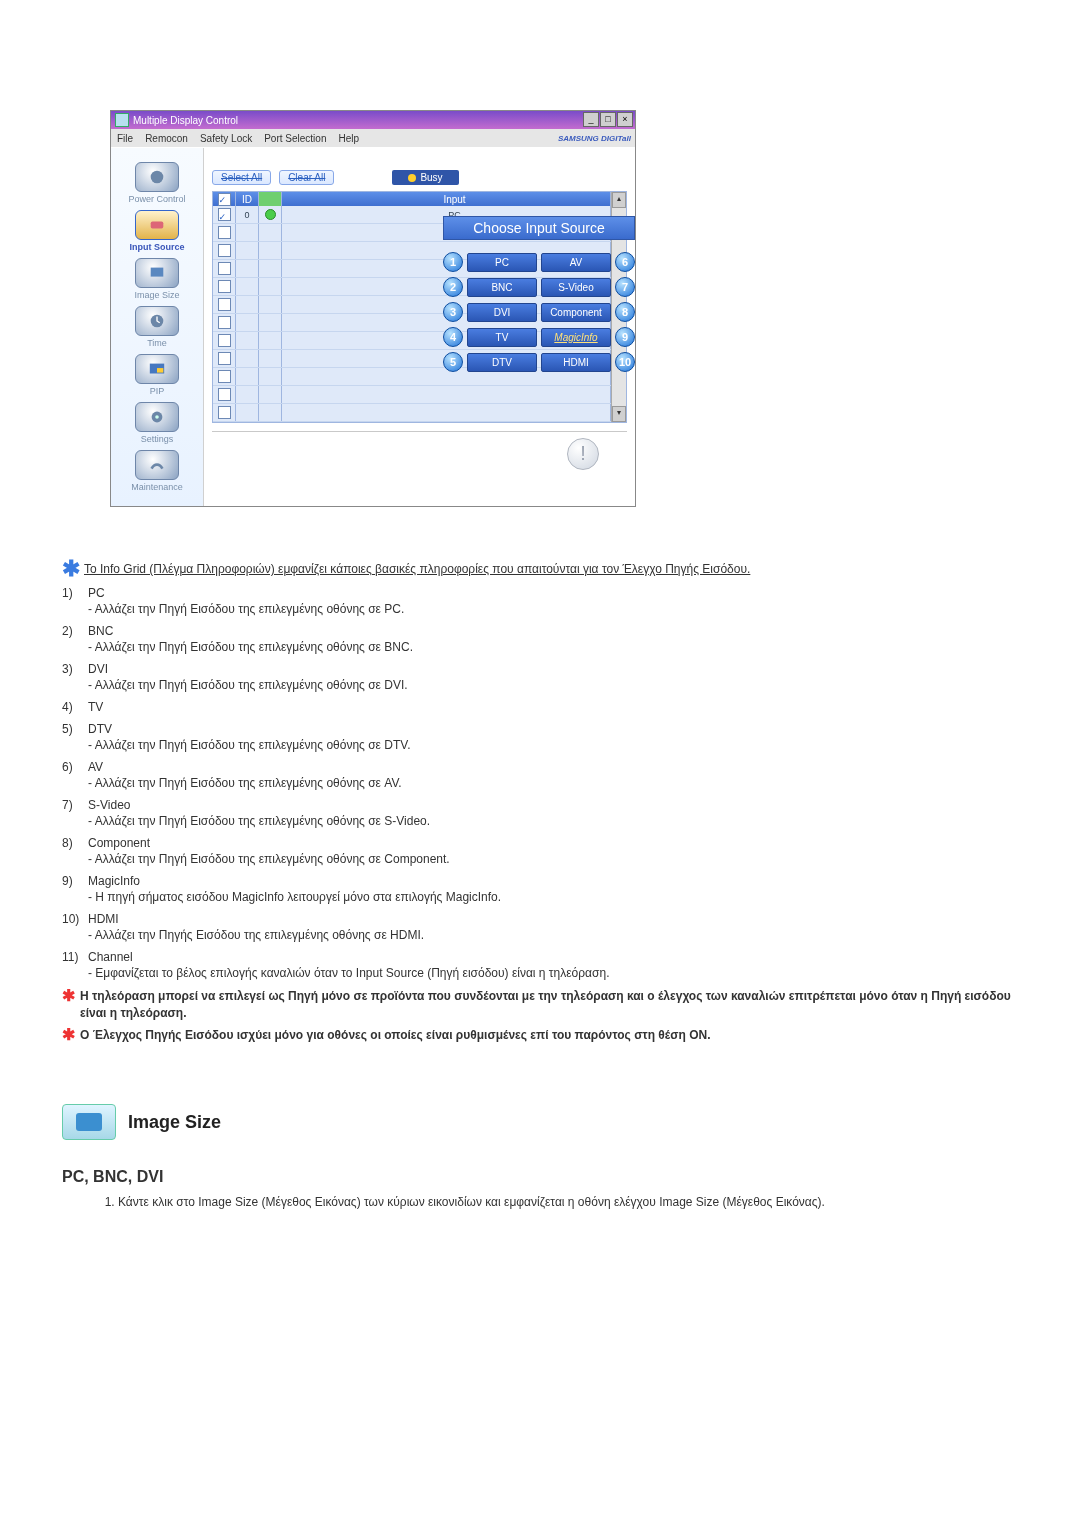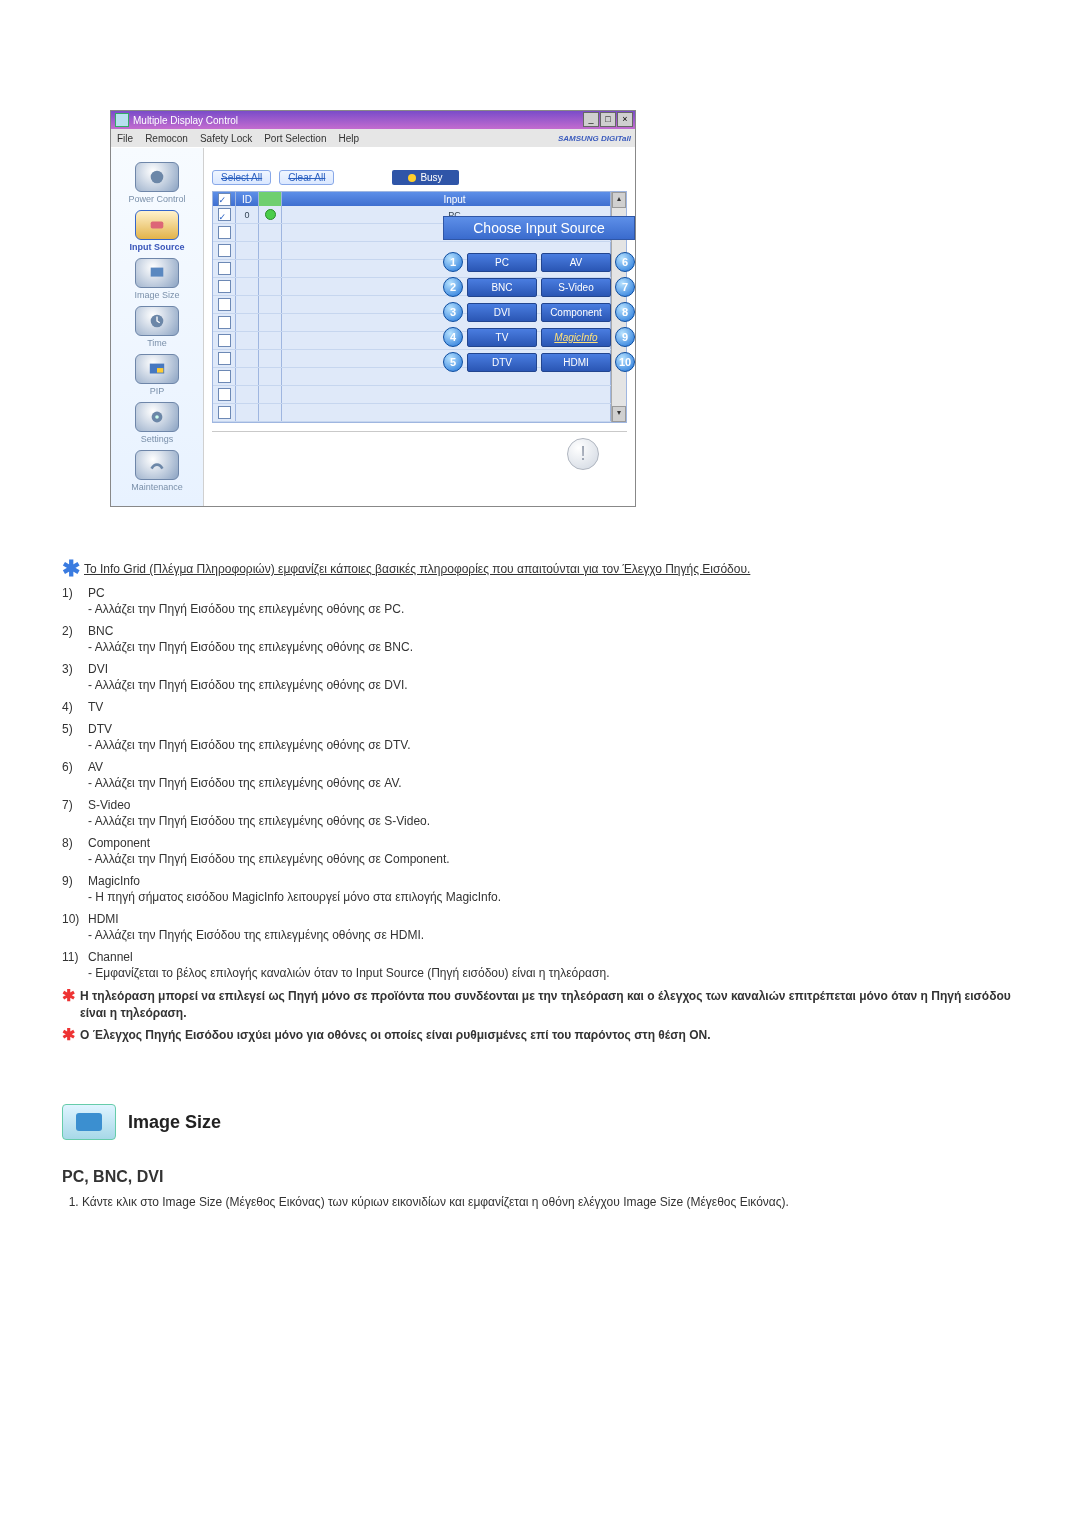--- a/index.html
+++ b/index.html
@@ -219,21 +219,21 @@
   }
   .section-icon-head h2 {
     font-size: 18px; margin: 0; color: #222;
   }
   h3.sub {
     font-size: 16px; margin: 28px 0 8px 0;
   }
   ol.plain {
     padding-left: 20px; margin: 4px 0; font-size: 12px;
   }
-  ol.plain li { line-height: 1.45; }
+  ol.plain li { line-height: 1.45; margin-left: 36px; }
 </style>
 </head>
 <body>
 
 <div class="page">
 
   <div class="app-window">
     <div class="title-bar">
       <span class="win-icon"></span>
       <span>Multiple Display Control</span>

